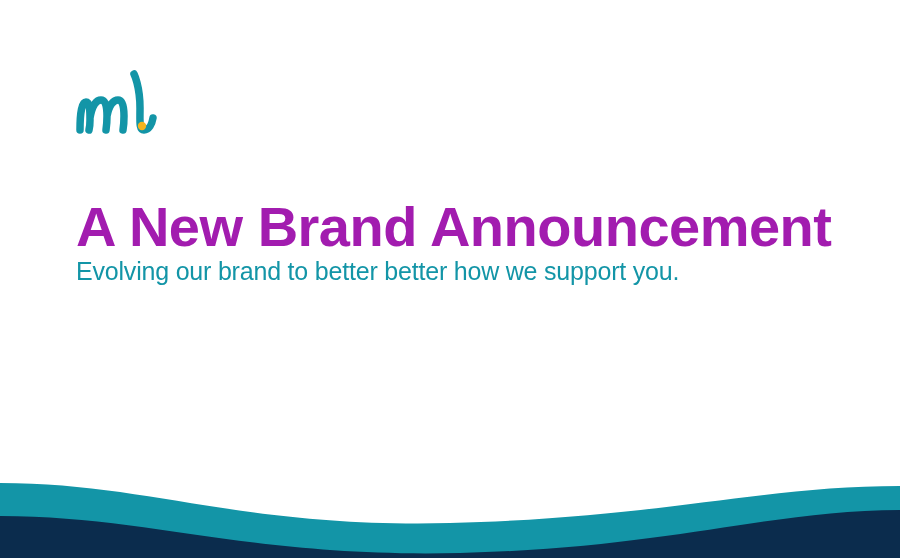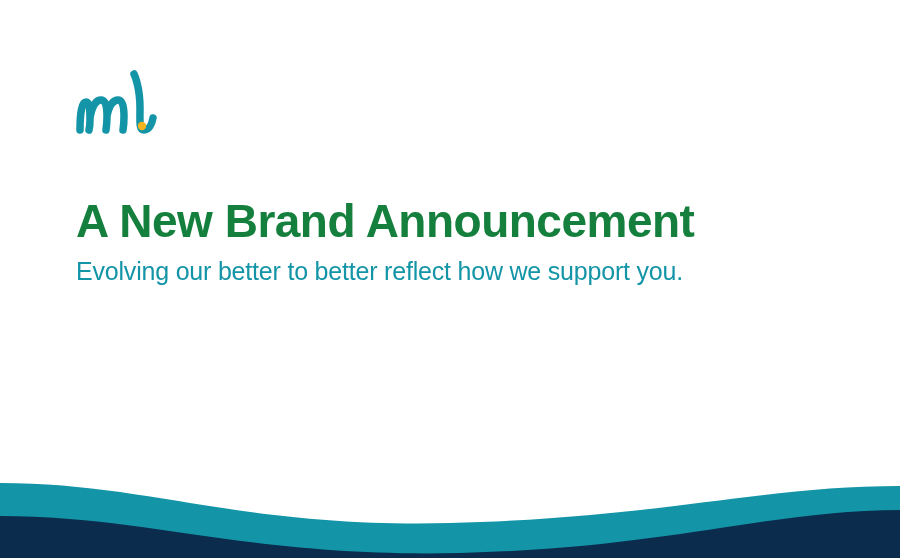--- a/index.html
+++ b/index.html
@@ -29,24 +29,24 @@
     height: 70px;
   }
   .logo svg { display: block; }
 
   
   .headline {
     position: absolute;
     left: 76px;
     top: 196px;
     width: 760px;
-    font-size: 46px;
+    font-size: 56px;
     line-height: 1.1;
     font-weight: bold;
-    color: #15803d;
+    color: #a21caf;
     letter-spacing: -0.5px;
     white-space: nowrap;
   }
   .subhead {
     position: absolute;
     left: 76px;
     top: 256px;
     width: 780px;
     font-size: 25px;
     line-height: 1.2;
@@ -79,21 +79,21 @@
                M31,48 C33,38 37,32 42,32 C47,32 48,40 48,48 C48,56 47,62 47,62" fill="none" stroke="#1395a7" stroke-width="7.5" stroke-linecap="round" stroke-linejoin="round"></path>
 
       <path d="M58,6 C58,6 64,18 64,40 C64,54 63,62 68,62 C73,62 76,56 77,50" fill="none" stroke="#1395a7" stroke-width="7.5" stroke-linecap="round" stroke-linejoin="round"></path>
 
       <circle cx="66" cy="58" r="4.2" fill="#f5b41d"></circle>
     </svg>
   </div>
 
   <div class="headline">A New Brand Announcement</div>
 
-  <div class="subhead">Evolving our better to better reflect how we support you.</div>
+  <div class="subhead">Evolving our brand to better better how we support you.</div>
 
   <div class="waves">
     <svg width="900" height="160" viewBox="0 0 900 160" preserveAspectRatio="none" xmlns="http://www.w3.org/2000/svg">
       <path d="M0,85 C150,85 240,130 450,125 C660,120 760,88 900,88 L900,160 L0,160 Z" fill="#1395a7"></path>
       <path d="M0,118 C150,118 250,160 460,155 C670,150 770,112 900,112 L900,160 L0,160 Z" fill="#0b2c4d"></path>
     </svg>
   </div>
 
 </div>
 

